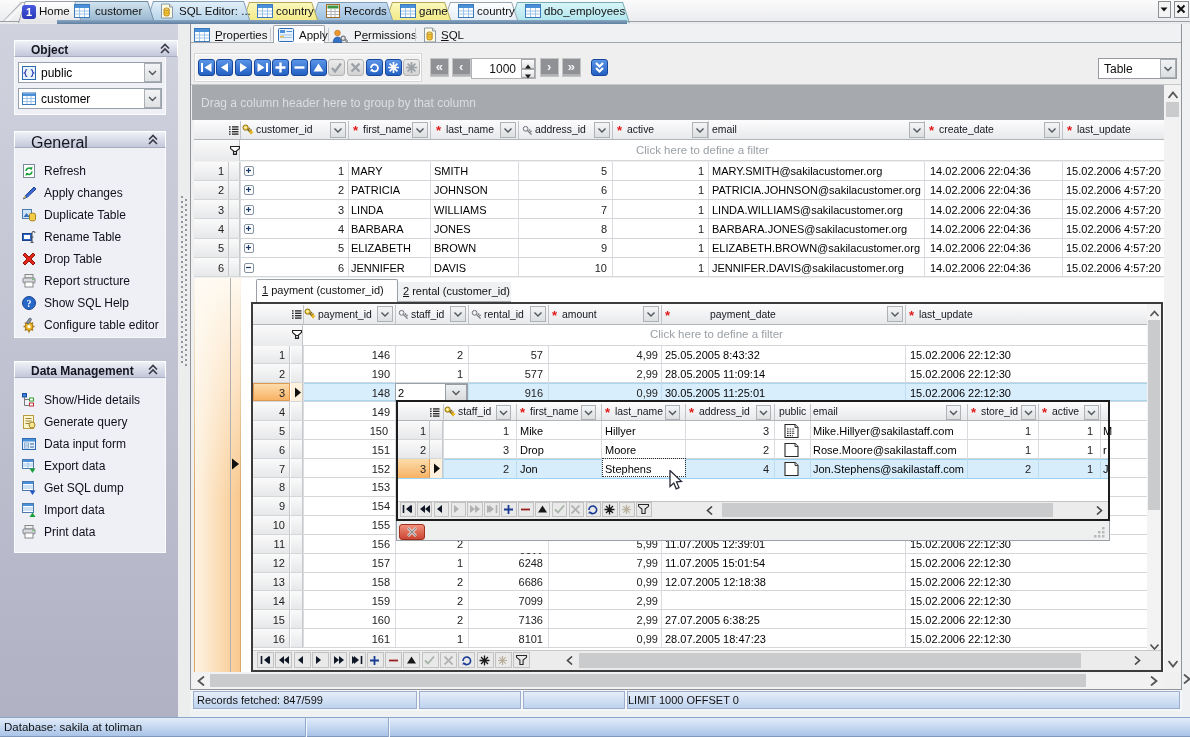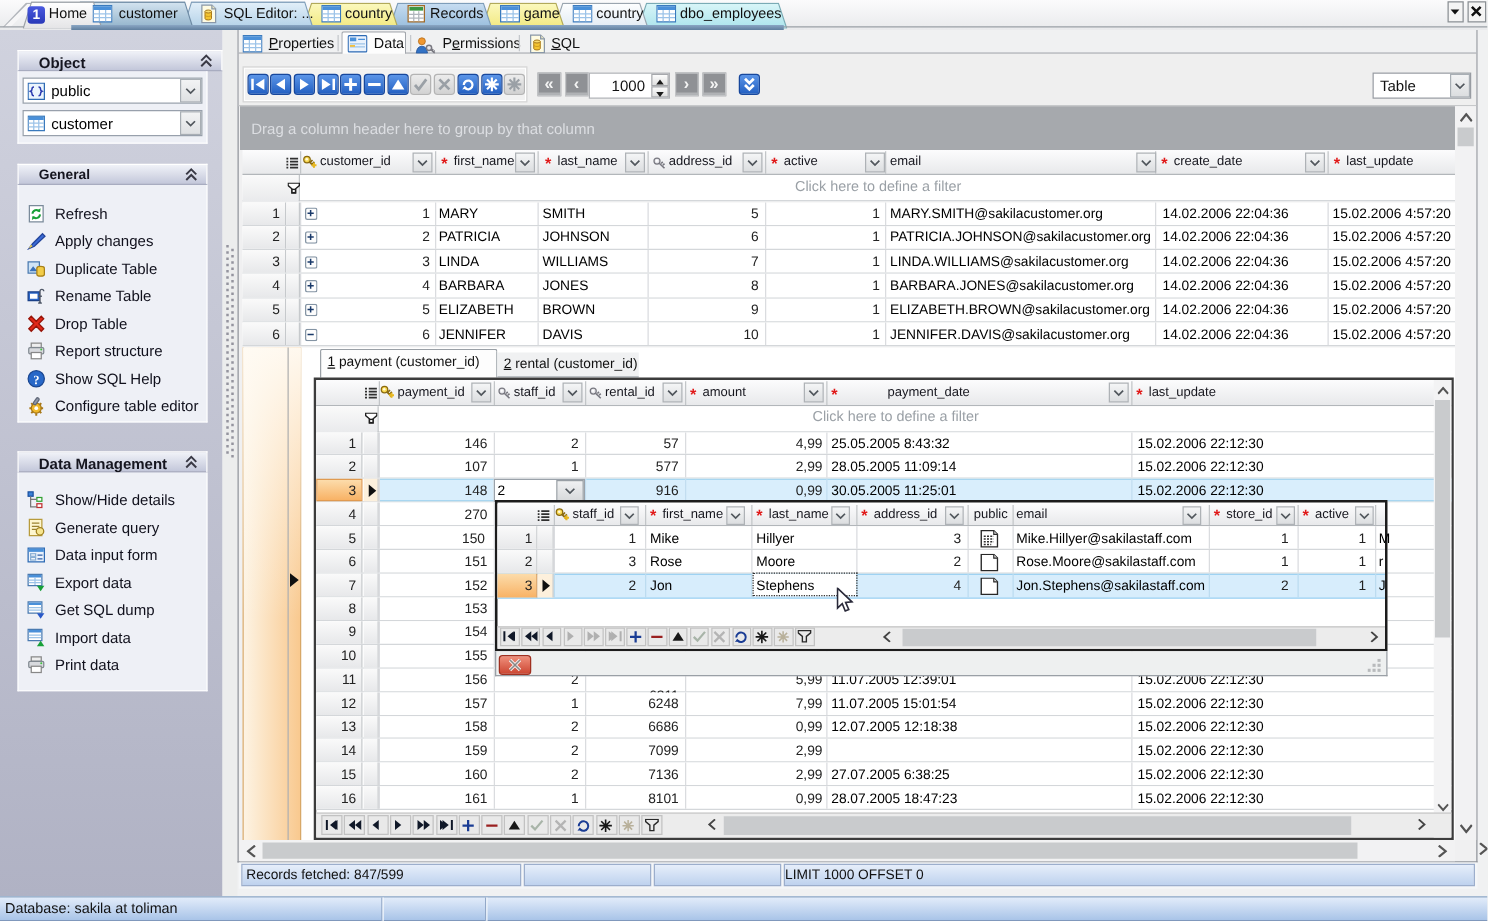--- a/index.html
+++ b/index.html
@@ -208,21 +208,21 @@
         <line x1="1" y1="9.5" x2="13" y2="9.5" stroke="#9cc3e8"></line>
         <line x1="5" y1="4" x2="5" y2="12" stroke="#9cc3e8"></line>
         <line x1="9" y1="4" x2="9" y2="12" stroke="#9cc3e8"></line>
       </svg></div>
     <span style="position:absolute;left:22px;top:3px;font-size:12px;color:#000">customer</span>
   </div>
 <div style="position:absolute;left:144px;top:89px;width:17px;height:19px;background:linear-gradient(#f2f3f4,#dfe1e3);border:1px solid #a8aeb4;box-sizing:border-box"><svg width="15" height="17" viewBox="0 0 15 17">
       <path d="M4.0 7.0 l3.5 3.5 l3.5 -3.5" stroke="#50565c" stroke-width="1.4" fill="none"></path>
     </svg></div>
 <div class="abs" style="left:14px;top:131px;width:152px;height:17px;background:linear-gradient(#f0f2f8,#c3c7da);border:1px solid #fff;border-bottom:1px solid #a8acc0">
-    <span style="position:absolute;left:16px;top:1.5px;font-weight:bold;font-size:11px;color:#15151f">General</span>
+    <span style="position:absolute;left:16px;top:1.5px;font-weight:normal;font-size:16px;color:#15151f">General</span>
     <svg width="12" height="12" viewBox="0 0 12 12" style="position:absolute;right:6px;top:2px">
       <path d="M2 5.5 L6 1.5 L10 5.5 M2 10 L6 6 L10 10" stroke="#3a3a46" stroke-width="1.6" fill="none"></path>
     </svg>
   </div>
 <div class="abs" style="left:14px;top:148px;width:152px;height:190px;background:#eef0f6;border:1px solid #fbfbfd;border-top:none"></div>
 <div class="abs" style="left:21px;top:163px;width:16px;height:16px"><svg width="16" height="16" viewBox="0 0 16 16" style="">
       <rect x="2.5" y="1.5" width="11" height="13" fill="#fff" stroke="#7a8a9a"></rect>
       <path d="M5 8 a3.2 3.2 0 0 1 5.5-2" stroke="#18a038" stroke-width="1.6" fill="none"></path>
       <path d="M11.5 3.5 L11 6.8 L8 5.8 z" fill="#18a038"></path>
       <path d="M11 8.5 a3.2 3.2 0 0 1-5.5 2" stroke="#18a038" stroke-width="1.6" fill="none"></path>
@@ -343,21 +343,21 @@
     </svg></div>
 <div class="txt" style="left:215px;top:29px;font-size:11.5px"><u>P</u>roperties</div>
 <div style="position:absolute;left:278px;top:26.5px;width:16px;height:16px"><svg width="16" height="16" viewBox="0 0 16 16" style="">
       <rect x="0.5" y="1.5" width="15" height="13" rx="1" fill="#eaf2fc" stroke="#2d6ab4"></rect>
       <rect x="2" y="3" width="5" height="3" fill="#4a90d9"></rect>
       <line x1="8.5" y1="4.5" x2="14" y2="4.5" stroke="#4a90d9"></line>
       <line x1="2" y1="8" x2="14" y2="8" stroke="#9cc3e8"></line>
       <line x1="2" y1="10.5" x2="14" y2="10.5" stroke="#9cc3e8"></line>
       <rect x="2" y="9" width="4" height="1.5" fill="#f2c040"></rect>
     </svg></div>
-<div class="txt" style="left:299px;top:29px;font-size:11.5px">Data</div>
+<div class="txt" style="left:299px;top:29px;font-size:11.5px">Apply</div>
 <div style="position:absolute;left:331px;top:29px;width:18px;height:15px"><svg width="18" height="15" viewBox="0 0 18 15" style="">
       <circle cx="6.5" cy="4" r="2.8" fill="#f09830" stroke="#b06818" stroke-width="0.6"></circle>
       <path d="M2 13.5 q0.5-5.5 4.5-5.5 q4 0 4.5 5.5 z" fill="#3272c4" stroke="#1e4c94" stroke-width="0.6"></path>
       <circle cx="12.2" cy="9.2" r="2.1" fill="#e8e8ec" stroke="#787880" stroke-width="1.2"></circle>
       <path d="M13.8 10.8 l3 2.8 m-1.2-1 l1.2-1.2 m-2.4 0 l1.2-1.2" stroke="#787880" stroke-width="1.2" fill="none"></path>
     </svg></div>
 <div class="txt" style="left:354px;top:29px;font-size:11.5px">P<u>e</u>rmissions</div>
 <div style="position:absolute;left:422px;top:26.5px;width:16px;height:16px"><svg width="16" height="16" viewBox="0 0 16 16" style="">
       <path d="M2.5 1 h8 l3 3 v11 h-11 z" fill="#fefbe2" stroke="#8a98a8"></path>
       <path d="M10.5 1 v3 h3" fill="#e8e4c0" stroke="#8a98a8"></path>
@@ -751,21 +751,21 @@
 <div class="abs" style="left:253px;top:364.42px;width:37px;height:17.92px;background:linear-gradient(#fafafa,#e7e8ea);border-right:1px solid #c6c9cc"></div>
 <div class="abs" style="left:291px;top:364.42px;width:12px;height:17.92px;background:linear-gradient(#fafafa,#e7e8ea);border-right:1px solid #c6c9cc"></div>
 <div class="rnum" style="left:253px;top:367.92px;width:32px">2</div>
 <div class="abs" style="left:303px;top:364.42px;width:1px;height:17.92px;background:#dadcdf"></div>
 <div class="abs" style="left:395px;top:364.42px;width:1px;height:17.92px;background:#dadcdf"></div>
 <div class="abs" style="left:468px;top:364.42px;width:1px;height:17.92px;background:#dadcdf"></div>
 <div class="abs" style="left:548px;top:364.42px;width:1px;height:17.92px;background:#dadcdf"></div>
 <div class="abs" style="left:661px;top:364.42px;width:1px;height:17.92px;background:#dadcdf"></div>
 <div class="abs" style="left:905px;top:364.42px;width:1px;height:17.92px;background:#dadcdf"></div>
 <div class="rnum" style="left:395px;top:367.92px;width:68px">1</div>
-<div class="rnum" style="left:303px;top:367.92px;width:87px">107</div>
+<div class="rnum" style="left:303px;top:367.92px;width:87px">190</div>
 <div class="rnum" style="left:468px;top:367.92px;width:75px">577</div>
 <div class="rnum" style="left:548px;top:367.92px;width:110px">2,99</div>
 <div class="celltxt" style="left:665px;top:367.92px">28.05.2005 11:09:14</div>
 <div class="celltxt" style="left:910px;top:367.92px">15.02.2006 22:12:30</div>
 <div class="abs" style="left:253px;top:383.34000000000003px;width:908px;height:18.92px;background:#fff;border-bottom:1px solid #d4d7da"></div>
 <div class="abs" style="left:253px;top:383.34000000000003px;width:37px;height:17.92px;background:linear-gradient(#fcdcab,#f8b265);border:1px solid #e09a50"></div>
 <div class="abs" style="left:291px;top:383.34000000000003px;width:12px;height:17.92px;background:#fdf0dc;border-right:1px solid #c6c9cc"></div>
 <div class="abs" style="left:294px;top:387.34000000000003px"><svg width="8" height="11" viewBox="0 0 8 11" style="">
       <path d="M1 0.5 L7 5.5 L1 10.5 z" fill="#101010"></path>
     </svg></div>
@@ -795,21 +795,21 @@
 <div class="abs" style="left:253px;top:402.26px;width:908px;height:18.92px;background:#fff;border-bottom:1px solid #d4d7da"></div>
 <div class="abs" style="left:253px;top:402.26px;width:37px;height:17.92px;background:linear-gradient(#fafafa,#e7e8ea);border-right:1px solid #c6c9cc"></div>
 <div class="abs" style="left:291px;top:402.26px;width:12px;height:17.92px;background:linear-gradient(#fafafa,#e7e8ea);border-right:1px solid #c6c9cc"></div>
 <div class="rnum" style="left:253px;top:405.76px;width:32px">4</div>
 <div class="abs" style="left:303px;top:402.26px;width:1px;height:17.92px;background:#dadcdf"></div>
 <div class="abs" style="left:395px;top:402.26px;width:1px;height:17.92px;background:#dadcdf"></div>
 <div class="abs" style="left:468px;top:402.26px;width:1px;height:17.92px;background:#dadcdf"></div>
 <div class="abs" style="left:548px;top:402.26px;width:1px;height:17.92px;background:#dadcdf"></div>
 <div class="abs" style="left:661px;top:402.26px;width:1px;height:17.92px;background:#dadcdf"></div>
 <div class="abs" style="left:905px;top:402.26px;width:1px;height:17.92px;background:#dadcdf"></div>
-<div class="rnum" style="left:303px;top:405.76px;width:87px">270</div>
+<div class="rnum" style="left:303px;top:405.76px;width:87px">149</div>
 <div class="abs" style="left:253px;top:421.18px;width:908px;height:18.92px;background:#fff;border-bottom:1px solid #d4d7da"></div>
 <div class="abs" style="left:253px;top:421.18px;width:37px;height:17.92px;background:linear-gradient(#fafafa,#e7e8ea);border-right:1px solid #c6c9cc"></div>
 <div class="abs" style="left:291px;top:421.18px;width:12px;height:17.92px;background:linear-gradient(#fafafa,#e7e8ea);border-right:1px solid #c6c9cc"></div>
 <div class="rnum" style="left:253px;top:424.68px;width:32px">5</div>
 <div class="abs" style="left:303px;top:421.18px;width:1px;height:17.92px;background:#dadcdf"></div>
 <div class="abs" style="left:395px;top:421.18px;width:1px;height:17.92px;background:#dadcdf"></div>
 <div class="abs" style="left:468px;top:421.18px;width:1px;height:17.92px;background:#dadcdf"></div>
 <div class="abs" style="left:548px;top:421.18px;width:1px;height:17.92px;background:#dadcdf"></div>
 <div class="abs" style="left:661px;top:421.18px;width:1px;height:17.92px;background:#dadcdf"></div>
 <div class="abs" style="left:905px;top:421.18px;width:1px;height:17.92px;background:#dadcdf"></div>
@@ -1204,21 +1204,21 @@
 <div class="abs" style="left:443px;top:440.2px;width:1px;height:18.2px;background:#dadcdf;z-index:21"></div>
 <div class="abs" style="left:516px;top:440.2px;width:1px;height:18.2px;background:#dadcdf;z-index:21"></div>
 <div class="abs" style="left:601px;top:440.2px;width:1px;height:18.2px;background:#dadcdf;z-index:21"></div>
 <div class="abs" style="left:685px;top:440.2px;width:1px;height:18.2px;background:#dadcdf;z-index:21"></div>
 <div class="abs" style="left:774px;top:440.2px;width:1px;height:18.2px;background:#dadcdf;z-index:21"></div>
 <div class="abs" style="left:810px;top:440.2px;width:1px;height:18.2px;background:#dadcdf;z-index:21"></div>
 <div class="abs" style="left:967px;top:440.2px;width:1px;height:18.2px;background:#dadcdf;z-index:21"></div>
 <div class="abs" style="left:1038px;top:440.2px;width:1px;height:18.2px;background:#dadcdf;z-index:21"></div>
 <div class="abs" style="left:1100px;top:440.2px;width:1px;height:18.2px;background:#dadcdf;z-index:21"></div>
 <div class="rnum" style="left:443px;top:443.7px;width:66px;z-index:21">3</div>
-<div class="celltxt" style="left:520px;top:443.7px;z-index:21">Rose</div>
+<div class="celltxt" style="left:520px;top:443.7px;z-index:21">Drop</div>
 <div class="celltxt" style="left:605px;top:443.7px;z-index:21">Moore</div>
 <div class="rnum" style="left:685px;top:443.7px;width:84px;z-index:21">2</div>
 <div style="position:absolute;left:784px;top:442.7px;z-index:21"><svg width="15" height="15" viewBox="0 0 15 15" style="">
       <path d="M1 0.5 h10 l3 3 v10 h-13 z" fill="#fff" stroke="#282828" stroke-width="1.1"></path>
       <path d="M11 0.5 v3 h3" fill="#e0e0e0" stroke="#282828" stroke-width="0.9"></path>
     </svg></div>
 <div class="celltxt" style="left:813px;top:443.7px;z-index:21">Rose.Moore@sakilastaff.com</div>
 <div class="rnum" style="left:967px;top:443.7px;width:64px;z-index:21">1</div>
 <div class="rnum" style="left:1038px;top:443.7px;width:55px;z-index:21">1</div>
 <div class="celltxt" style="left:1103px;top:443.7px;z-index:21">r</div>

